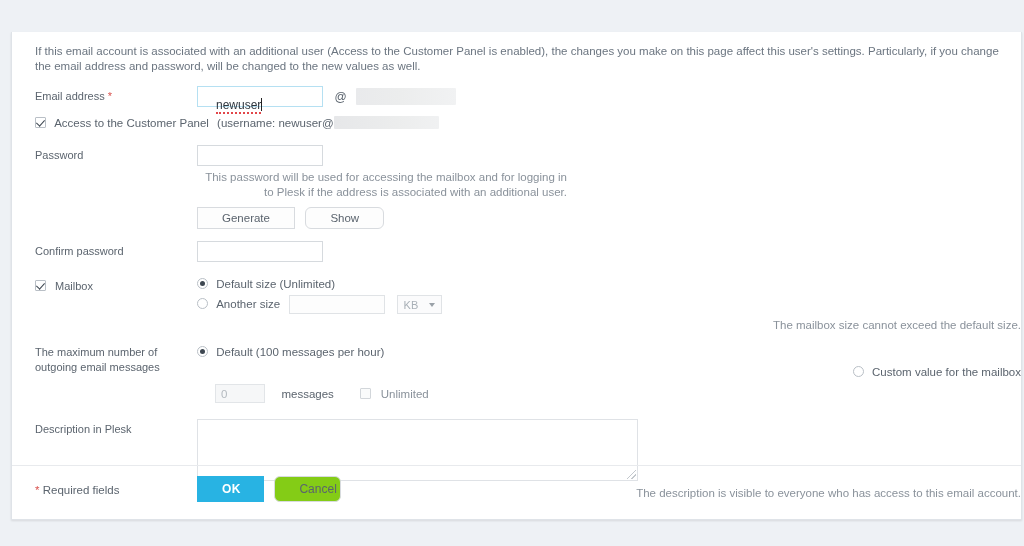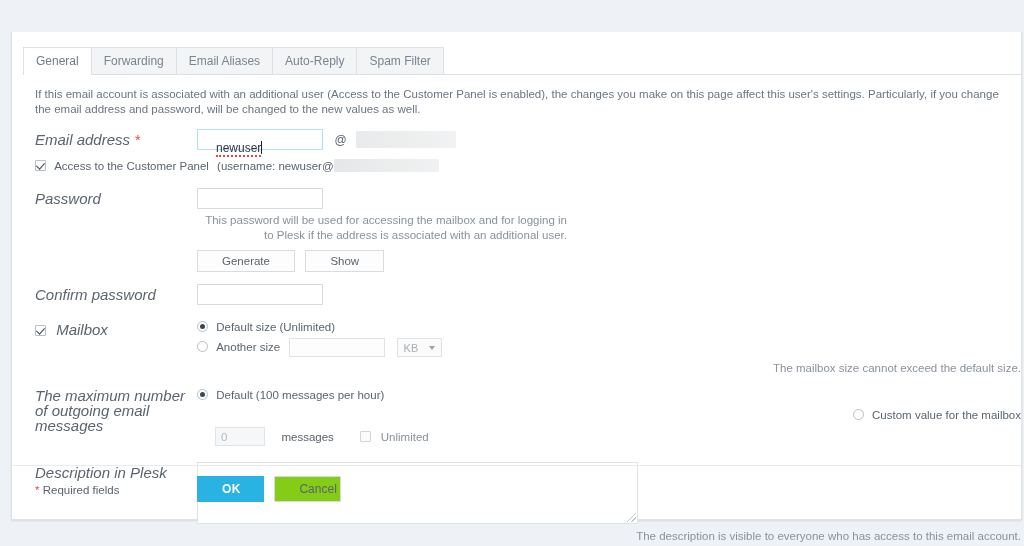--- a/index.html
+++ b/index.html
@@ -86,25 +86,24 @@
   .row {
     position: relative;
     display: flex;
     align-items: flex-start;
     padding: 0 0 0 23px;
     margin-bottom: 0;
   }
   .label-col {
     width: 162px;
     flex: 0 0 162px;
-    font-size: 15px;
+    font-size: 11px;
     color: #5b646e;
     line-height: 15px;
     padding-top: 3px;
-    font-style: italic;
   }
   .field-col {
     flex: 1 1 auto;
     min-width: 0;
   }
   .req { color: #d9534f; }
 
   
   .txt {
     width: 126px;
@@ -240,21 +239,21 @@
     padding: 0 24px;
     font-size: 11.5px;
     color: #5b646e;
     background: #fdfdfd;
     border: 1px solid #d8dbdf;
     box-sizing: border-box;
     cursor: pointer;
     font-family: "Liberation Sans", sans-serif;
     user-select: none;
   }
-  .btn + .btn { margin-left: 6px; }
+  .btn + .btn { margin-left: 6px; border-radius: 6px; }
 
   .btn-primary {
     background: #28b3e3;
     border: 1px solid #28b3e3;
     color: #ffffff;
     font-weight: bold;
     letter-spacing: 0.3px;
     width: 67px;
     height: 26px;
     line-height: 25px;
@@ -372,28 +371,20 @@
   }
 </style>
 </head>
 <body>
 
 <div class="page">
 
 
   <div class="panel">
 
-    <div class="tabbar">
-      <div class="tab active">General</div>
-      <div class="tab">Forwarding</div>
-      <div class="tab">Email Aliases</div>
-      <div class="tab">Auto-Reply</div>
-      <div class="tab">Spam Filter</div>
-      <div class="tabbar-clear"></div>
-    </div>
 
     <div class="form-body">
 
       <div class="intro">If this email account is associated with an additional user (Access to the Customer Panel is enabled), the changes you make on this page affect this user's settings. Particularly, if you change the email address and password, will be changed to the new values as well.</div>
 
       <div class="rows">
 
         <div class="row" style="margin-top:4px;">
           <div class="label-col">
             <span>Email address</span>

